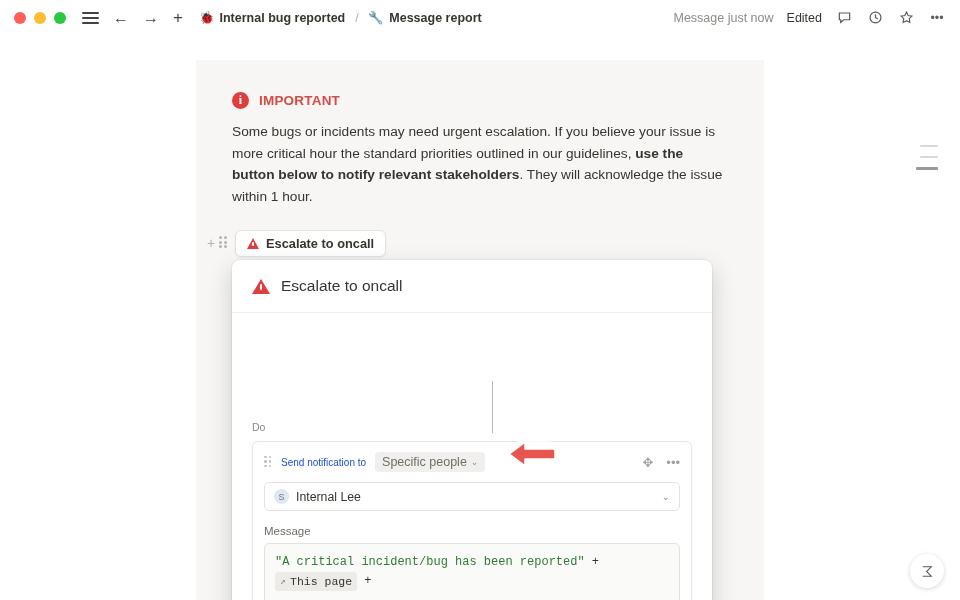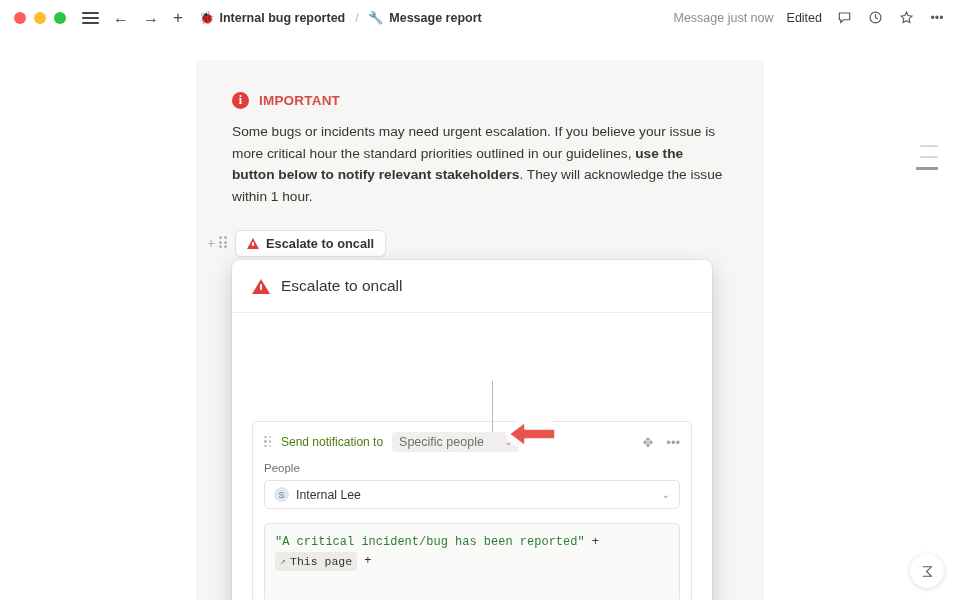--- a/index.html
+++ b/index.html
@@ -256,25 +256,25 @@
     position: relative;
   }
   .dots6 {
     width: 8px; height: 13px;
     display: grid;
     grid-template-columns: 2.5px 2.5px;
     grid-auto-rows: 2.5px;
     gap: 2px;
   }
   .dots6 i { background: #c2c1bc; border-radius: 50%; display: block; width: 2.5px; height: 2.5px; }
-  .action-text { font-size: 12px; color: #4d7c0f; }
+  .action-text { font-size: 10px; color: #1d4ed8; }
   .select-pill {
     display: inline-flex;
     align-items: center;
-    gap: 21px;
+    gap: 4px;
     background: #f0efed;
     border-radius: 4px;
     padding: 3px 7px;
     font-size: 12.5px;
     color: #6f6e69;
     cursor: pointer;
   }
   .chev { font-size: 9px; color: #8d8c87; }
   .head-right {
     margin-left: auto;
@@ -488,20 +488,21 @@
       <span class="warn-tri"></span>
       <span class="modal-title">Escalate to oncall</span>
     </div>
 
     <div class="modal-body">
 
       <div class="caret-area">
         <span class="text-caret"></span>
       </div>
 
+      <div class="do-label">Do</div>
 
       <div class="action-card">
         <div class="action-head">
           <span class="dots6">
             <i></i>
               <i></i>
               <i></i>
               <i></i>
               <i></i>
               <i></i>
@@ -517,29 +518,29 @@
             <path d="M4 19 L20 7 L20 14 L50 14 L50 24 L20 24 L20 31 Z" fill="#e8554e" stroke="#ffffff" stroke-width="1.6" stroke-linejoin="round"></path>
           </svg>
 
           <span class="head-right">
             <span>✥</span>
             <span>•••</span>
           </span>
         </div>
 
         <div class="field">
-          <div class="field-label">People</div>
           <div class="people-input">
             <span class="avatar">S</span>
             <span>Internal Lee</span>
             <span class="chev">⌄</span>
           </div>
         </div>
 
         <div class="field">
+          <div class="field-label">Message</div>
           <div class="msg-box">
             <div class="code">
               <span class="str">"A critical incident/bug has been reported"</span>
               <span class="plusop">+</span>
               <span class="chip">
                 <span class="ar">↗</span>
                 <span>This page</span>
               </span>
               <span class="plusop">+</span>
             </div>

